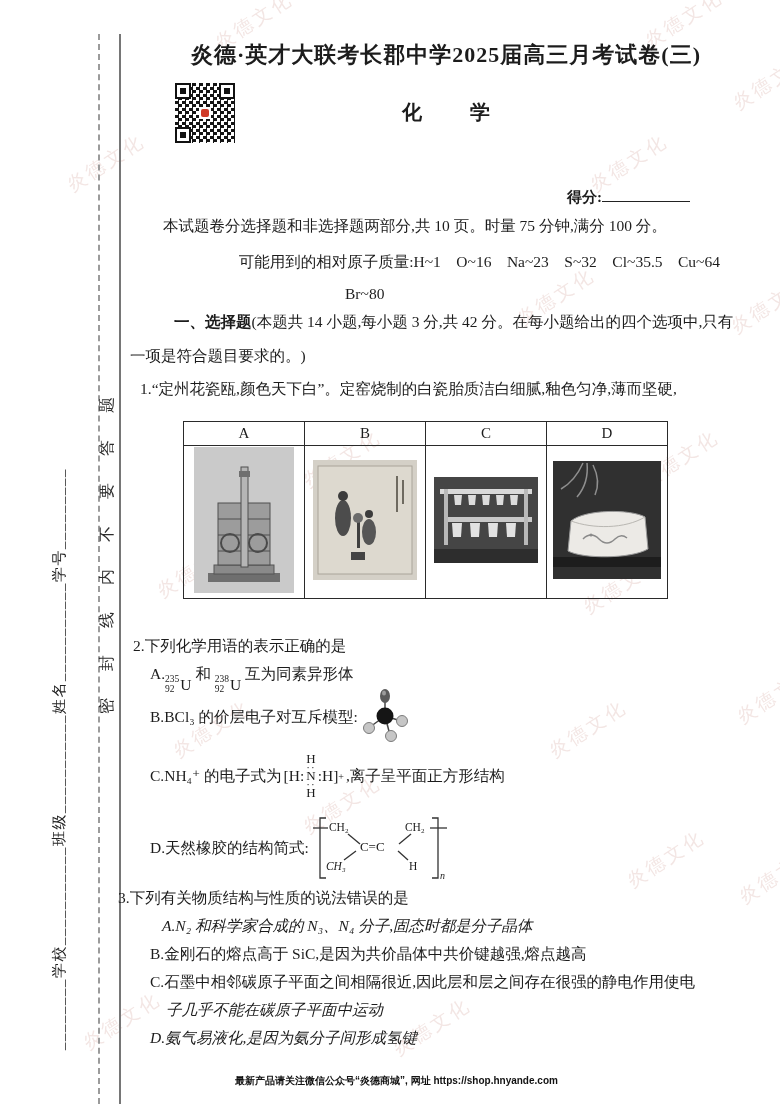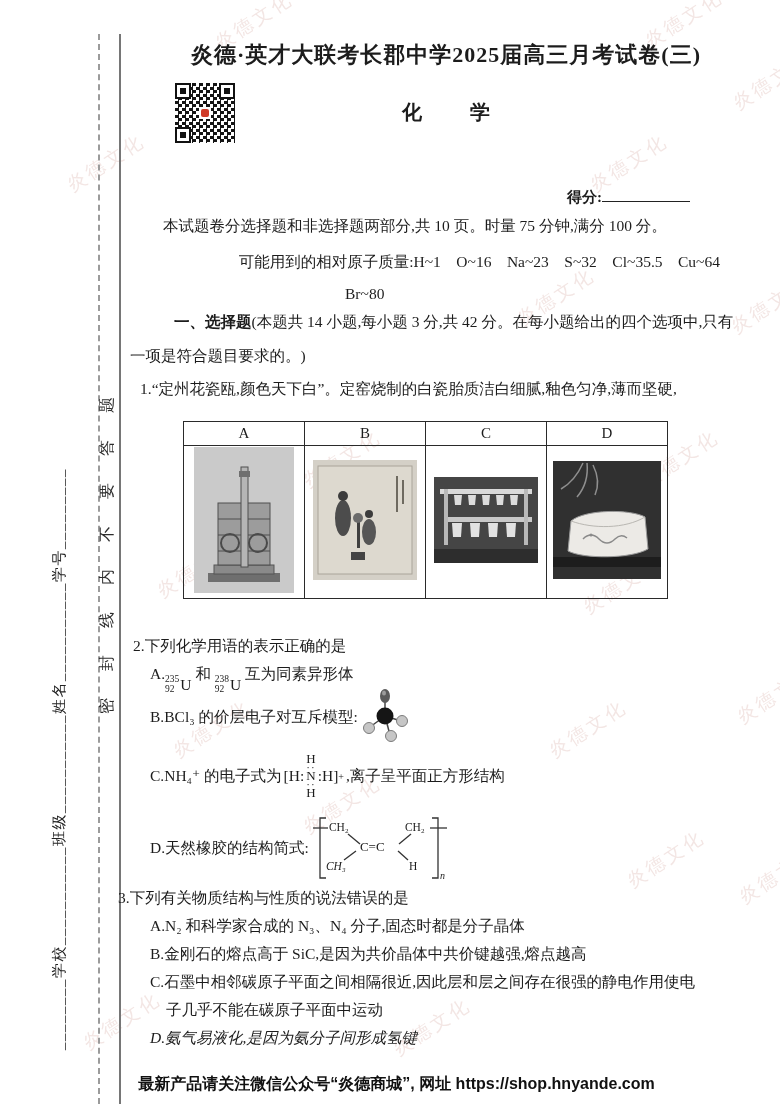--- a/index.html
+++ b/index.html
@@ -46,21 +46,21 @@
   
   .ef{display:inline-flex;align-items:center;font-size:15.5px;margin:0 2px;}
   .ef-col{display:inline-flex;flex-direction:column;align-items:center;font-size:13px;line-height:10px;margin:0 2px;}
   .ef-col .dots{font-size:11px;line-height:7px;letter-spacing:1px;}
   .ef sup{font-size:10px;}
   
   .rubber{position:relative;width:134px;height:72px;margin-left:4px;flex:0 0 auto;}
   .rubber span{position:absolute;font-size:11.5px;line-height:12px;white-space:nowrap;}
   .flexrow{display:flex;align-items:center;}
   .footer-page{left:128px;right:16px;top:1048px;text-align:center;font-size:15px;}
-  .footer-promo{left:13px;right:0;top:1074px;text-align:center;font-size:16px;font-weight:bold;
+  .footer-promo{left:13px;right:0;top:1074px;text-align:center;font-size:10px;font-weight:bold;
                 font-family:"Liberation Sans","DejaVu Sans",sans-serif;color:#111;}
 </style>
 </head>
 <body>
 
 <div class="page">
 
   <div id="wm-layer">
       <span class="wm" style="left: 210px; top: 8px;">炎德文化</span>
       <span class="wm" style="left: 640px; top: 6px;">炎德文化</span>
@@ -266,21 +266,21 @@
       <span style="left:16px;top:9px;">CH₂</span>
       <span style="left:92px;top:9px;">CH₂</span>
       <span style="left:47px;top:29px;font-size:13px;">C=C</span>
       <span style="left:13px;top:48px;font-style:italic;">CH₃</span>
       <span style="left:96px;top:48px;">H</span>
       <span style="left:127px;top:58px;font-size:10px;font-style:italic;">n</span>
     </div>
   </div>
 
   <div class="abs t15" style="left:118px;top:887px;">3.下列有关物质结构与性质的说法错误的是</div>
-  <div class="abs t15" style="left:150px;top:915px;">A.N₂ 和科学家合成的 N₃、N₄ 分子,固态时都是分子晶体</div>
+  <div class="abs t15" style="left:162px;top:915px;font-style:italic;">A.N₂ 和科学家合成的 N₃、N₄ 分子,固态时都是分子晶体</div>
   <div class="abs t15" style="left:150px;top:943px;">B.金刚石的熔点高于 SiC,是因为共价晶体中共价键越强,熔点越高</div>
   <div class="abs t15" style="left:150px;top:971px;width:600px;">C.石墨中相邻碳原子平面之间相隔很近,因此层和层之间存在很强的静电作用使电</div>
-  <div class="abs t15" style="left:166px;top:999px;">子几乎不能在碳原子平面中运动</div>
+  <div class="abs t15" style="left:166px;top:999px;font-style:italic;">子几乎不能在碳原子平面中运动</div>
   <div class="abs t15" style="left:150px;top:1027px;font-style:italic;">D.氨气易液化,是因为氨分子间形成氢键</div>
 
   <div class="abs footer-promo">最新产品请关注微信公众号“炎德商城”, 网址 https://shop.hnyande.com</div>
 
 </div>
 
 </body></html>

